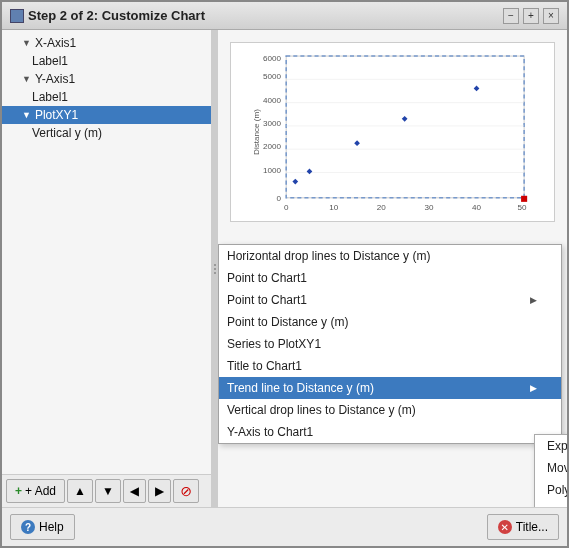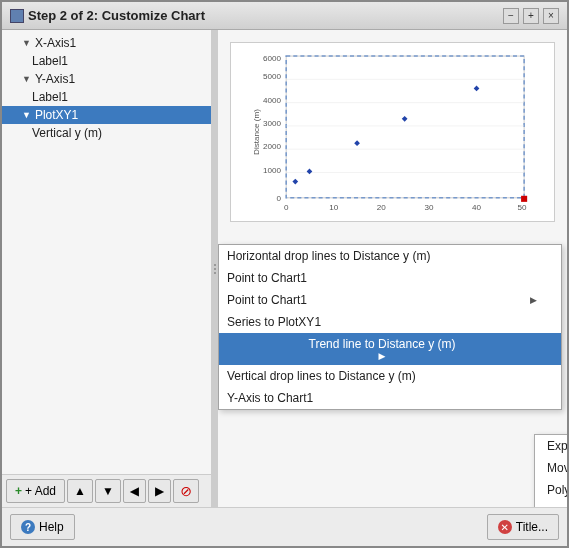--- a/index.html
+++ b/index.html
@@ -178,21 +178,20 @@
       display: flex;
       align-items: center;
       justify-content: space-between;
       font-size: 12px;
       color: #222;
       white-space: nowrap;
     }
     .menu-item.highlighted {
       background: #3c7abf;
       color: white;
-      flex-direction: column;
     }
     .menu-item.highlighted .submenu-arrow { color: white; }
     .submenu-arrow {
       font-size: 9px;
       color: #555;
     }
 
     .submenu {
       position: absolute;
       left: 316px;
@@ -408,21 +407,27 @@
             <span>Horizontal drop lines to Distance y (m)</span>
           </div>
           <div class="menu-item">
             <span>Point to Chart1</span>
           </div>
           <div class="menu-item">
             <span>Point to Chart1</span>
             <span class="submenu-arrow">▶</span>
           </div>
           <div class="menu-item">
+            <span>Point to Distance y (m)</span>
+          </div>
+          <div class="menu-item">
             <span>Series to PlotXY1</span>
+          </div>
+          <div class="menu-item">
+            <span>Title to Chart1</span>
           </div>
           <div class="menu-item highlighted">
             <span>Trend line to Distance y (m)</span>
             <span class="submenu-arrow">▶</span>
           </div>
           <div class="menu-item">
             <span>Vertical drop lines to Distance y (m)</span>
           </div>
           <div class="menu-item">
             <span>Y-Axis to Chart1</span>

